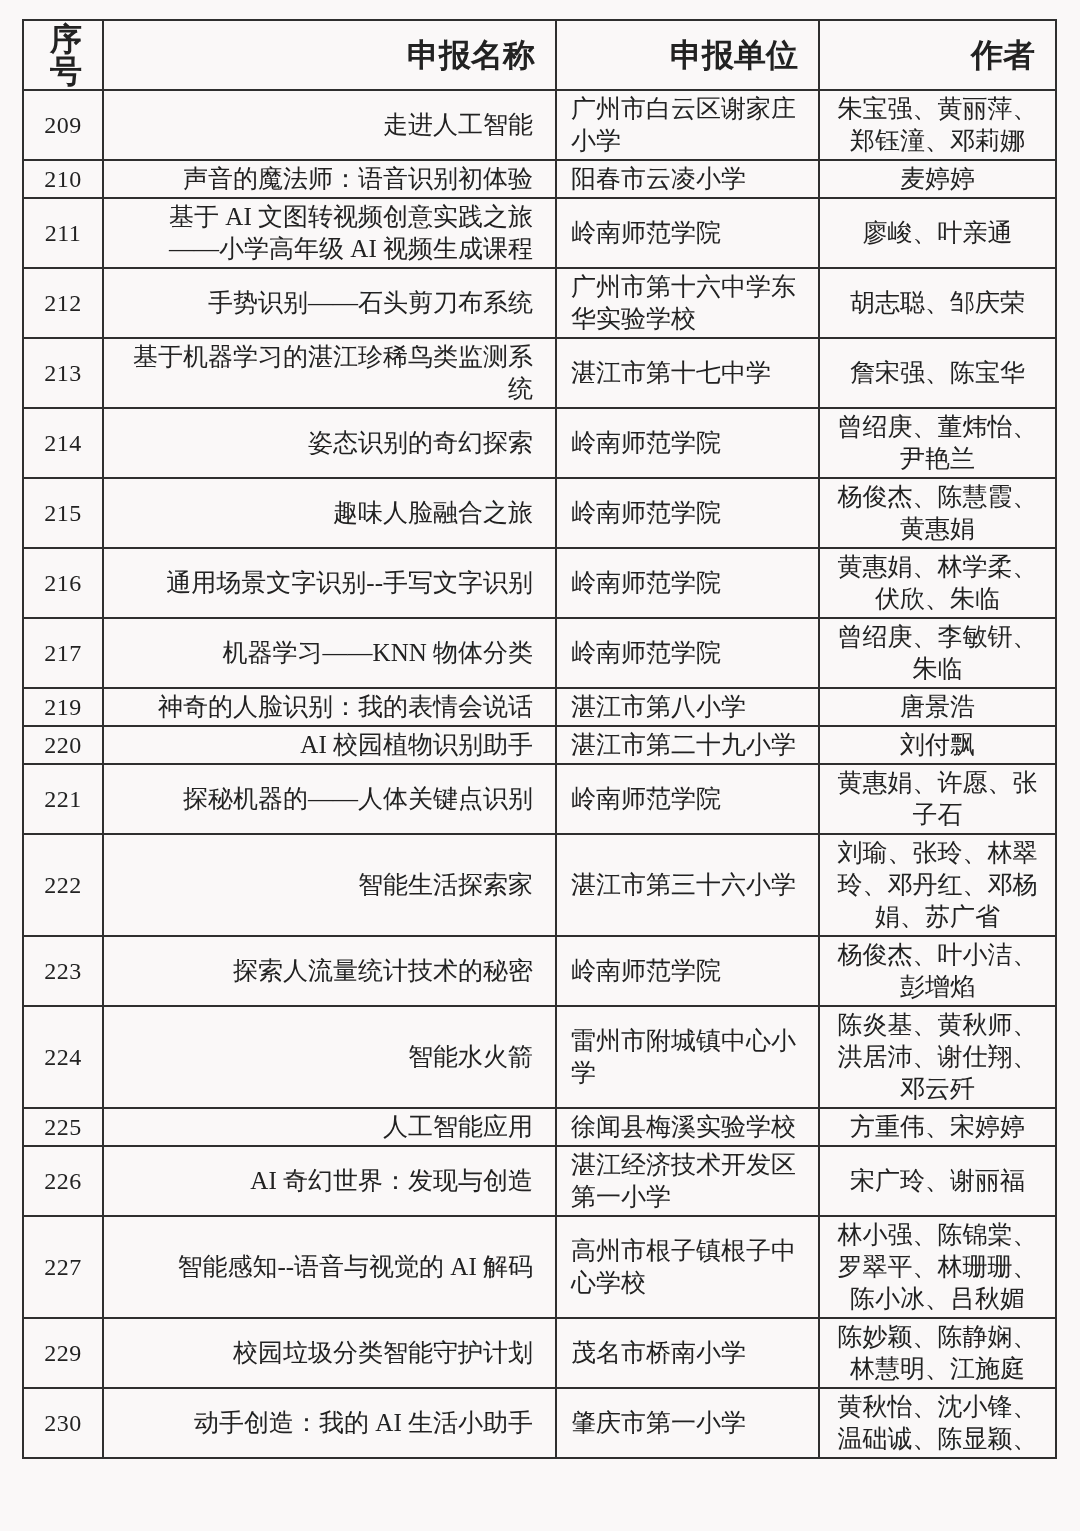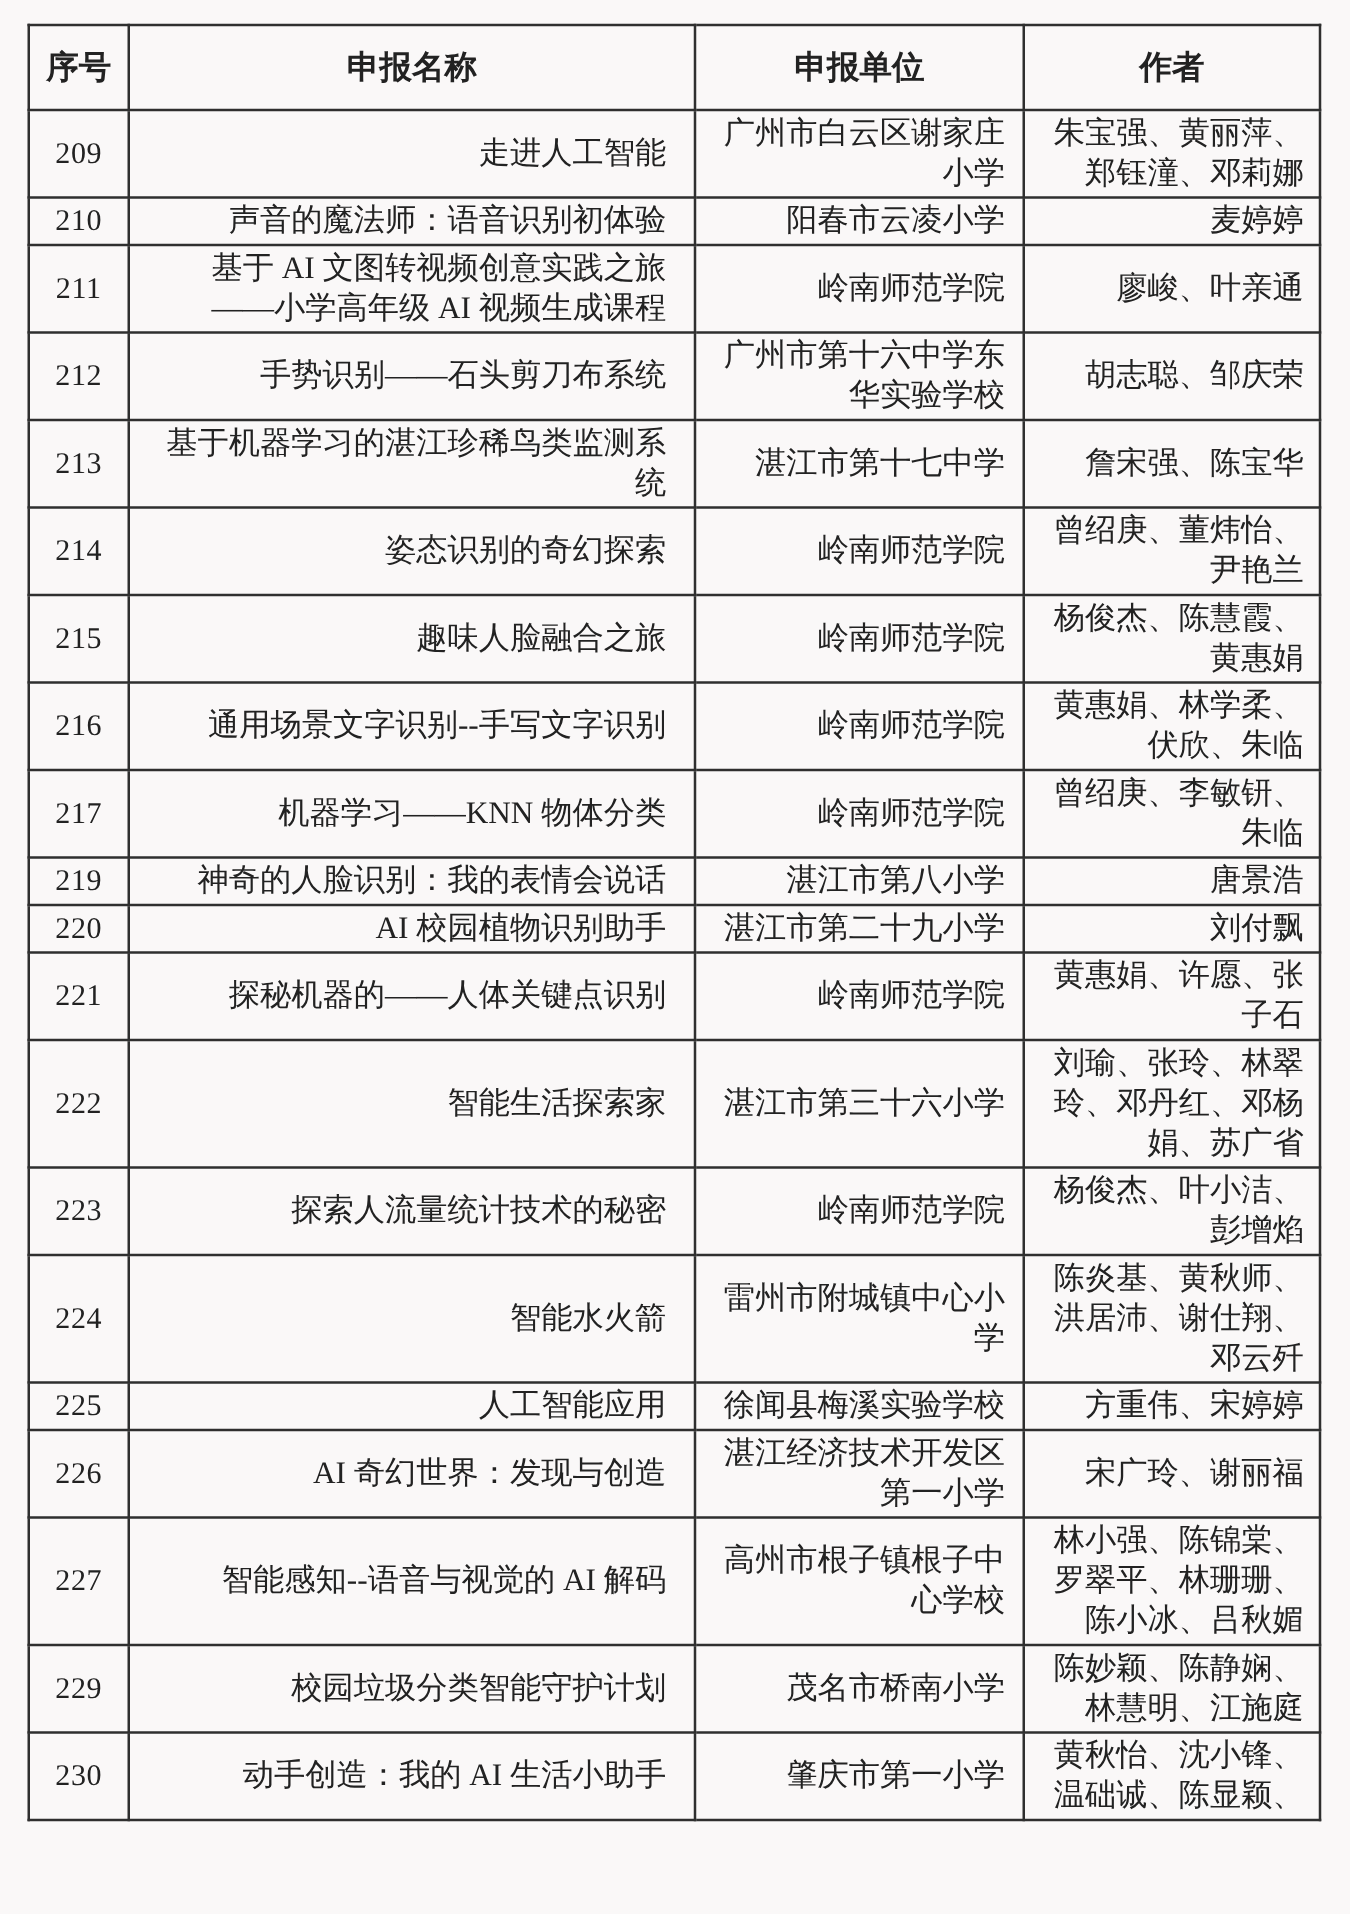--- a/index.html
+++ b/index.html
@@ -27,42 +27,42 @@
     border: 2px solid #2f2f2f;
     font-size: 25px;
     line-height: 32px;
     vertical-align: middle;
     padding: 2px 12px;
     word-break: normal;
     overflow-wrap: break-word;
   }
   th {
     font-weight: bold;
-    font-size: 26px;
-    text-align: center;
+    font-size: 32px;
+    text-align: right;
     height: 62px;
-    padding: 2px 4px;
+    padding: 2px 20px;
   }
   td.cell-id {
     text-align: center;
     font-size: 24px;
     padding: 2px 4px;
     letter-spacing: 0.5px;
     border-radius: 13px;
   }
   td.cell-title {
     text-align: right;
     padding: 2px 22px;
   }
   td.cell-org {
-    text-align: right;
+    text-align: left;
     padding: 2px 14px;
   }
   td.cell-authors {
-    text-align: right;
+    text-align: center;
     padding: 2px 12px;
   }
 </style>
 </head>
 <body>
 
 <div class="table-wrap">
   <table>
     <colgroup>
       <col style="width:80px">

